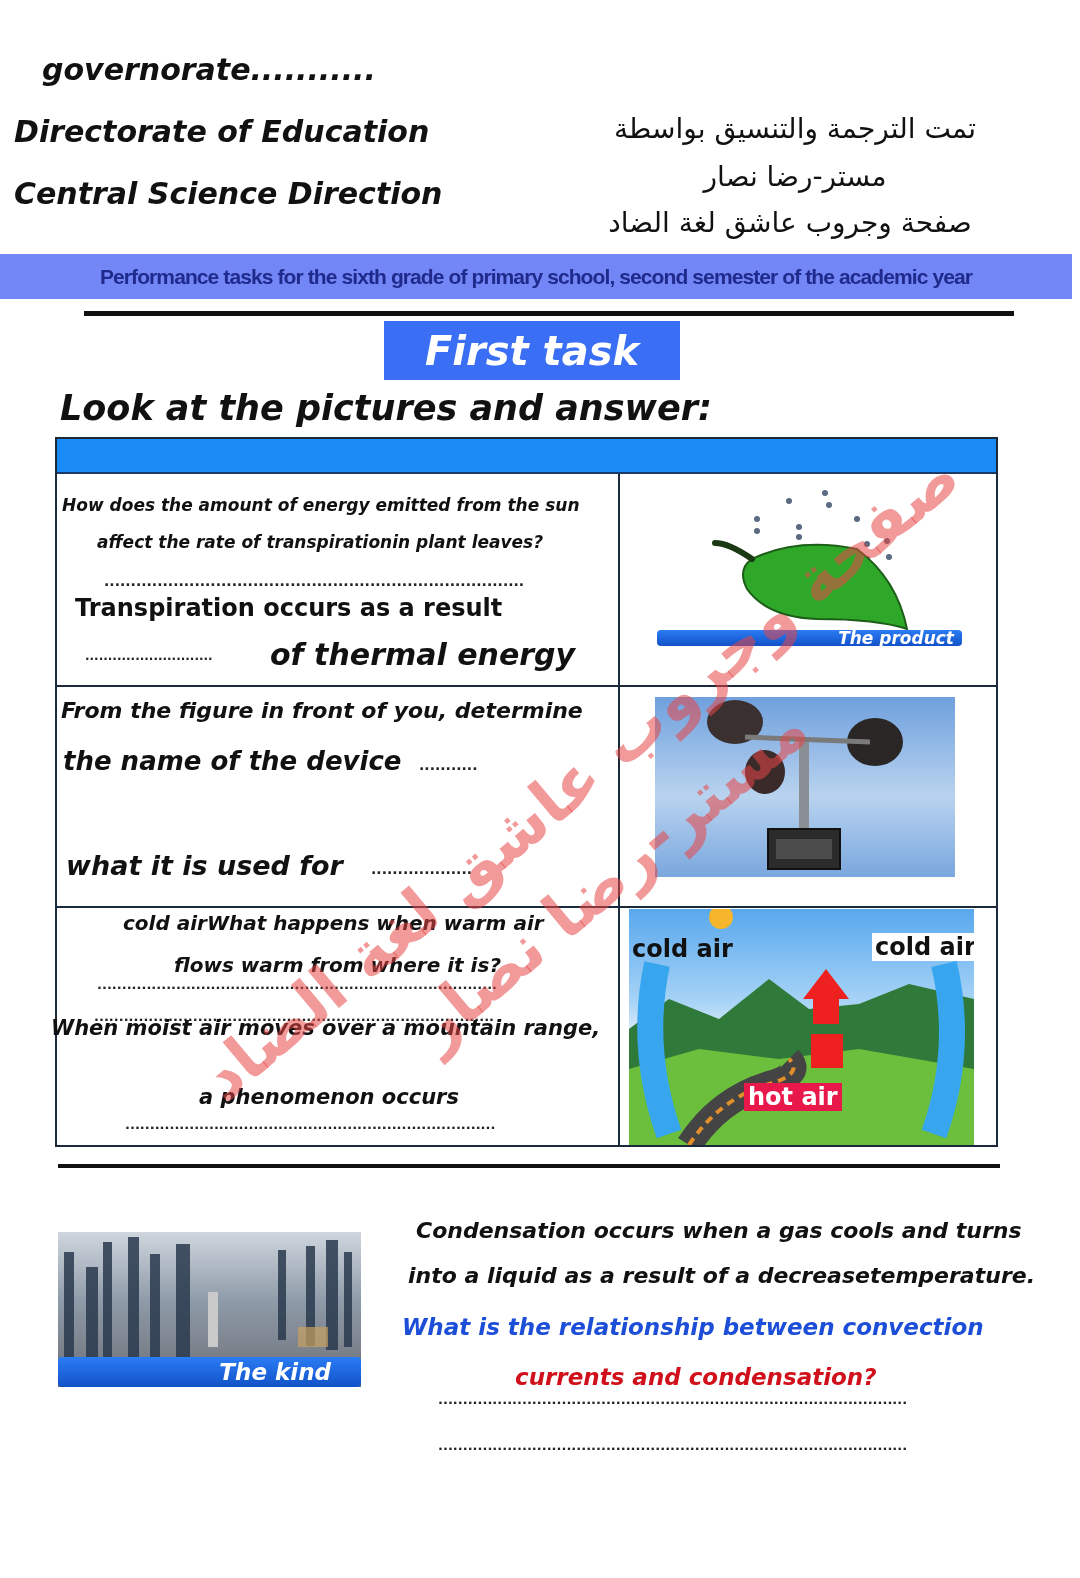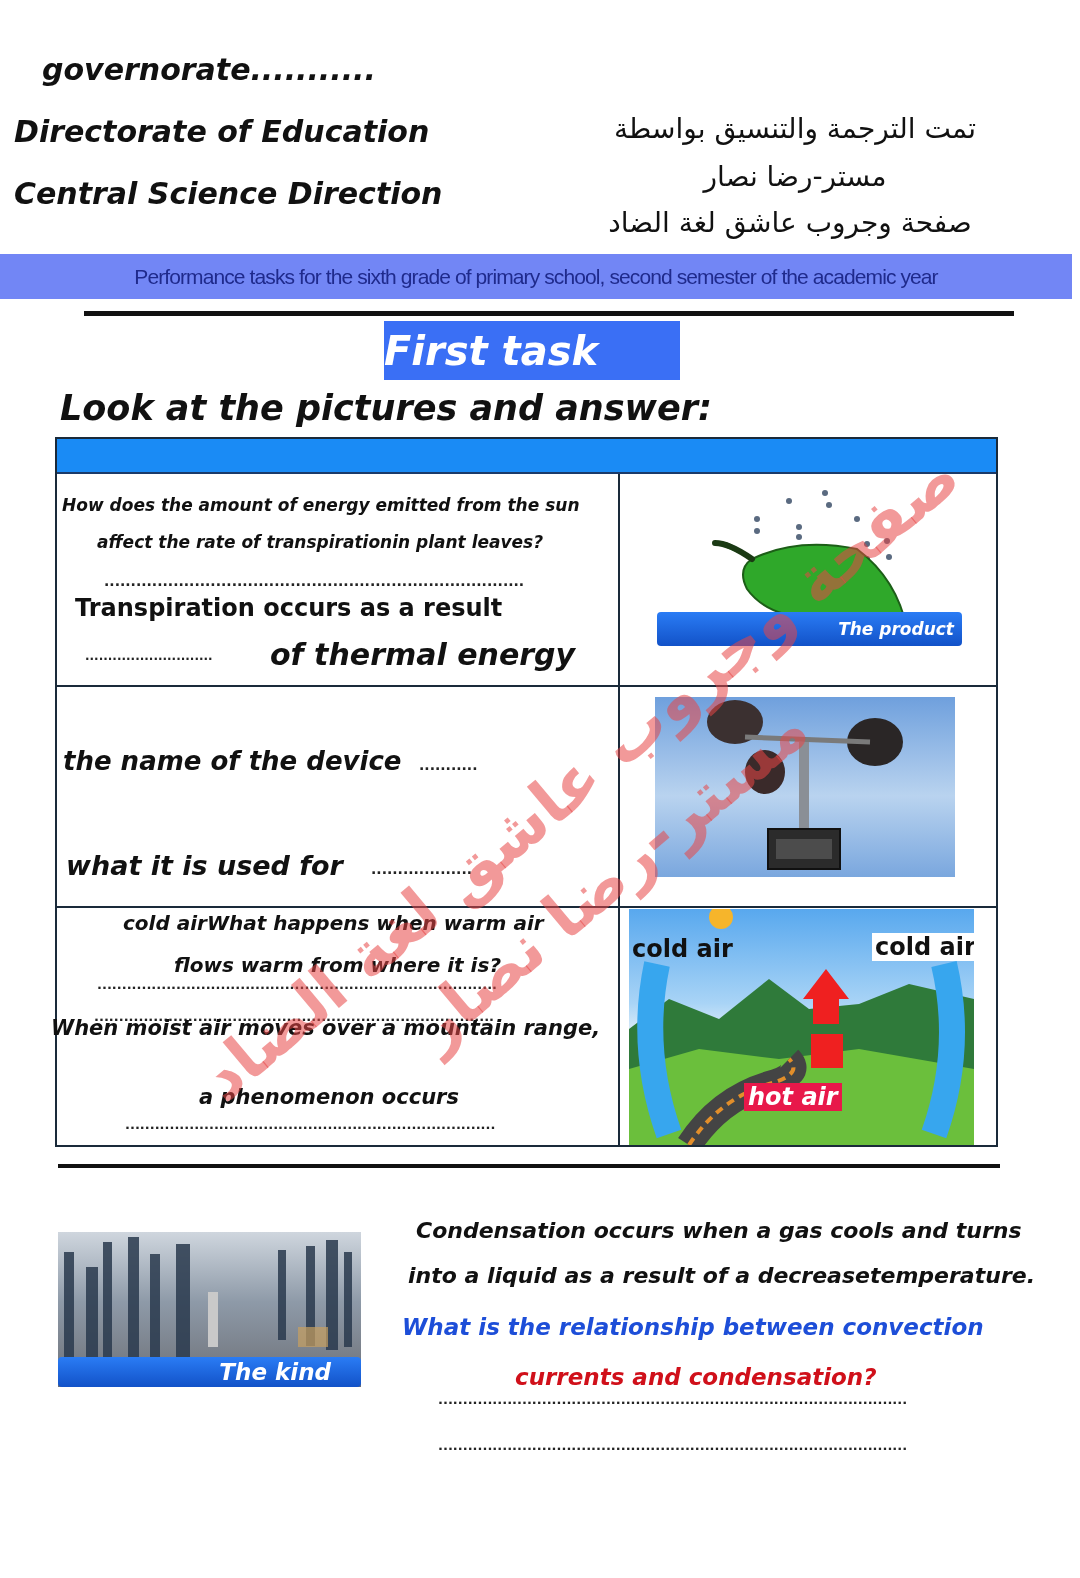--- a/index.html
+++ b/index.html
@@ -7,27 +7,27 @@
   body { position: relative; font-family: "DejaVu Sans", sans-serif; color: #111; }
 
   .abs { position: absolute; }
 
   
   .hdr-left { font-family: "DejaVu Sans", sans-serif; font-weight: bold; font-style: italic; color: #111; white-space: nowrap; }
   .hdr-ar { font-family: "DejaVu Sans", sans-serif; font-weight: normal; color: #111; direction: rtl; text-align: center; white-space: nowrap; }
 
   .banner { left: 0; top: 254px; width: 1072px; height: 45px; background: #7286f5;
             display: flex; align-items: center; justify-content: center; }
-  .banner span { font-family: "Liberation Sans", sans-serif; font-weight: normal; color: #1f2a8c;
+  .banner span { font-family: "Liberation Sans", sans-serif; font-weight: bold; color: #1f2a8c;
                  font-size: 21px; letter-spacing: -0.9px; white-space: nowrap; text-align: right; }
 
   .rule { background: #111; }
 
   .task-title { left: 384px; top: 321px; width: 296px; height: 59px; background: #3a6ff5;
-                display: flex; align-items: center; }
+                display: flex; align-items: center; justify-content: center; }
   .task-title span { color: #fff; font-weight: bold; font-style: italic; font-size: 40px; font-family: "DejaVu Sans", sans-serif; }
 
   .instr { left: 60px; top: 388px; font-size: 35px; font-weight: bold; font-style: italic; white-space: nowrap; }
 
   
   .table { left: 55px; top: 437px; width: 943px; height: 710px; border: 2px solid #1a2a3a; }
   .table-head { position: absolute; left: 0; top: 0; right: 0; height: 35px; background: #1a8bf5; border-bottom: 2px solid #1a3a6a; }
   .row-line { position: absolute; left: 0; right: 0; height: 2px; background: #1a2a3a; }
   .col-line { position: absolute; top: 35px; bottom: 0; width: 2px; background: #1a2a3a; }
 
@@ -95,25 +95,26 @@
         <circle cx="142" cy="58" r="3"></circle>
           <circle cx="200" cy="40" r="3"></circle>
           <circle cx="210" cy="65" r="3"></circle>
         <circle cx="230" cy="62" r="3"></circle>
           <circle cx="232" cy="78" r="3"></circle>
           <circle cx="210" cy="80" r="3"></circle>
       </g>
       <path d="M58 64 Q70 60 95 80 Q140 58 200 70 Q240 100 250 150 Q220 140 160 140 Q110 138 90 110 Q80 90 95 80" fill="#2fa82a" stroke="#1c5e17" stroke-width="2"></path>
       <path d="M58 64 Q72 64 95 80" stroke="#1b3a14" stroke-width="6" fill="none" stroke-linecap="round"></path>
     </svg>
-    <div class="caption-bar" style="bottom:8px; height:34px;">
+    <div class="caption-bar" style="bottom:8px; height:16px;">
       <span>The product</span>
     </div>
   </div>
 
+  <div class="txt" style="left:4px; top:259px; font-size:22px;">From the figure in front of you, determine</div>
   <div class="txt" style="left:6px; top:307px; font-size:26px;">the name of the device</div>
   <div class="dots" style="left:362px; top:318px; width:90px; font-size:14px;">...........</div>
   <div class="txt" style="left:9px; top:411px; font-size:27px;">what it is used for</div>
   <div class="dots" style="left:314px; top:422px; width:140px; font-size:14px;">...................</div>
 
   <div class="img-box" style="left:598px; top:258px; width:300px; height:180px; background:linear-gradient(#6fa0dd,#b9d3ef 55%,#7aa7de);">
     <svg width="300" height="180" viewBox="0 0 300 180">
       <ellipse cx="80" cy="25" rx="28" ry="22" fill="#3b3030"></ellipse>
       <ellipse cx="220" cy="45" rx="28" ry="24" fill="#2a2626"></ellipse>
       <ellipse cx="110" cy="75" rx="20" ry="22" fill="#3a2a2a"></ellipse>
@@ -139,21 +140,21 @@
       <path d="M0 160 L70 140 L150 150 L230 140 L345 160 L345 236 L0 236 Z" fill="#6bbf3c"></path>
       <path d="M60 236 Q90 190 140 175 Q175 165 160 150" stroke="#444" stroke-width="26" fill="none"></path>
       <path d="M60 236 Q90 190 140 175 Q175 165 160 150" stroke="#e28e2a" stroke-width="4" fill="none" stroke-dasharray="8 6"></path>
       <path d="M28 55 Q10 140 40 225" stroke="#37a6ee" stroke-width="26" fill="none"></path>
       <path d="M315 55 Q335 140 305 225" stroke="#37a6ee" stroke-width="26" fill="none"></path>
       <polygon points="197,60 220,90 210,90 210,115 184,115 184,90 174,90" fill="#ef2020"></polygon>
       <rect x="182" y="125" width="32" height="34" fill="#ef2020"></rect>
     </svg>
     <div class="label-cold" style="left:3px; top:26px;">cold air</div>
     <div class="label-cold" style="left:243px; top:24px; background:#fff; padding:0 3px;">cold air</div>
-    <div class="label-hot" style="left:115px; top:174px;font-style:italic;">hot air</div>
+    <div class="label-hot" style="left:115px; top:174px;">hot air</div>
   </div>
 </div>
 
 <div class="abs rule" style="left:58px; top:1164px; width:942px; height:4px;"></div>
 
 <div class="abs img-box" style="left:58px; top:1232px; width:303px; height:155px; background:linear-gradient(#cfd6de,#8e9aa8 45%,#6c6f76);">
   <svg width="303" height="155" viewBox="0 0 303 155">
     <g fill="#2a3a4e" opacity="0.85">
       <rect x="6" y="20" width="10" height="110"></rect>
         <rect x="28" y="35" width="12" height="95"></rect>

